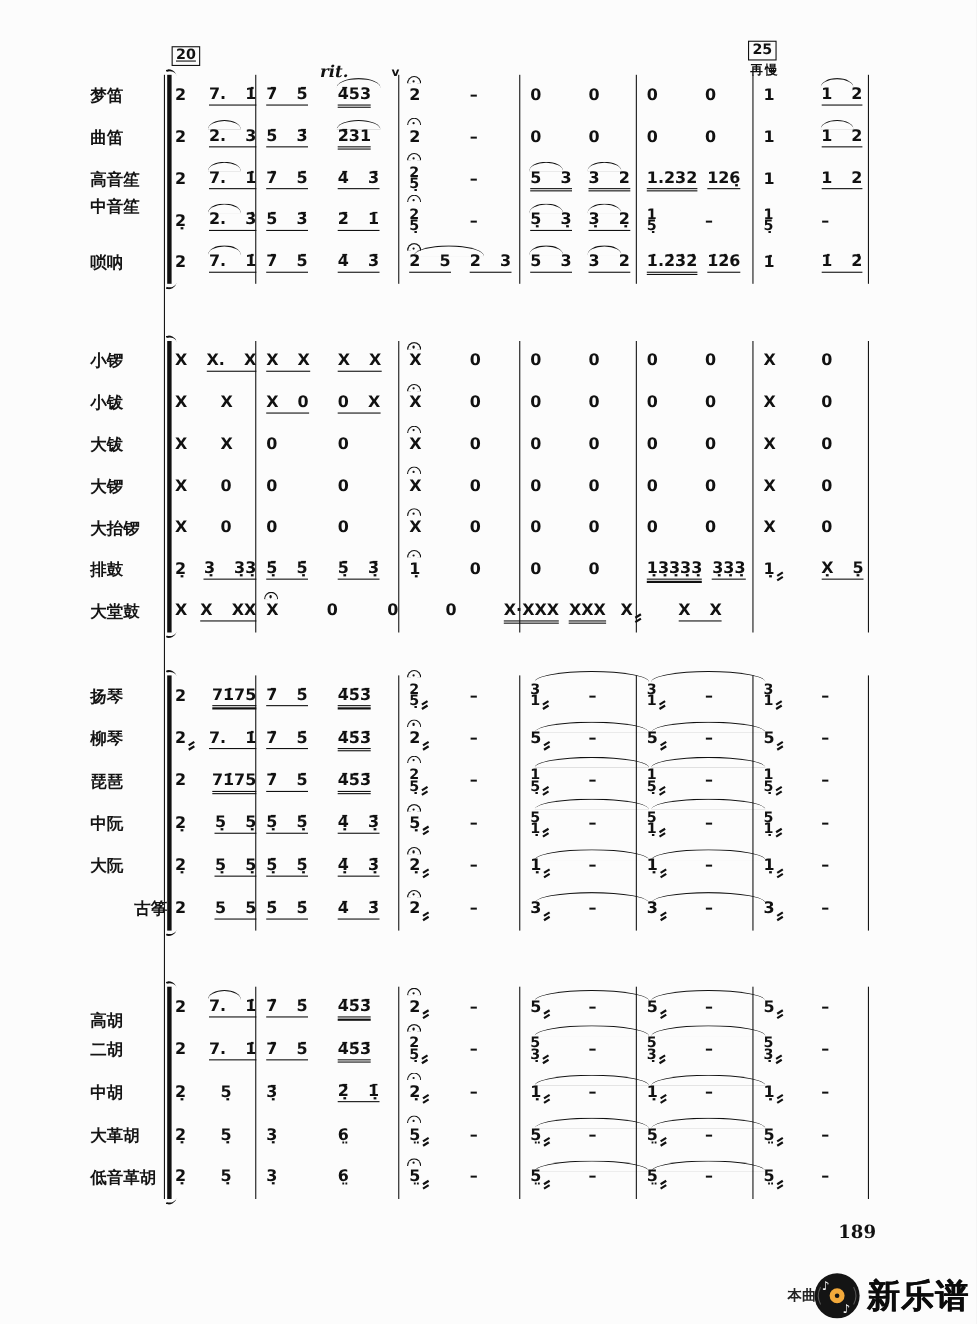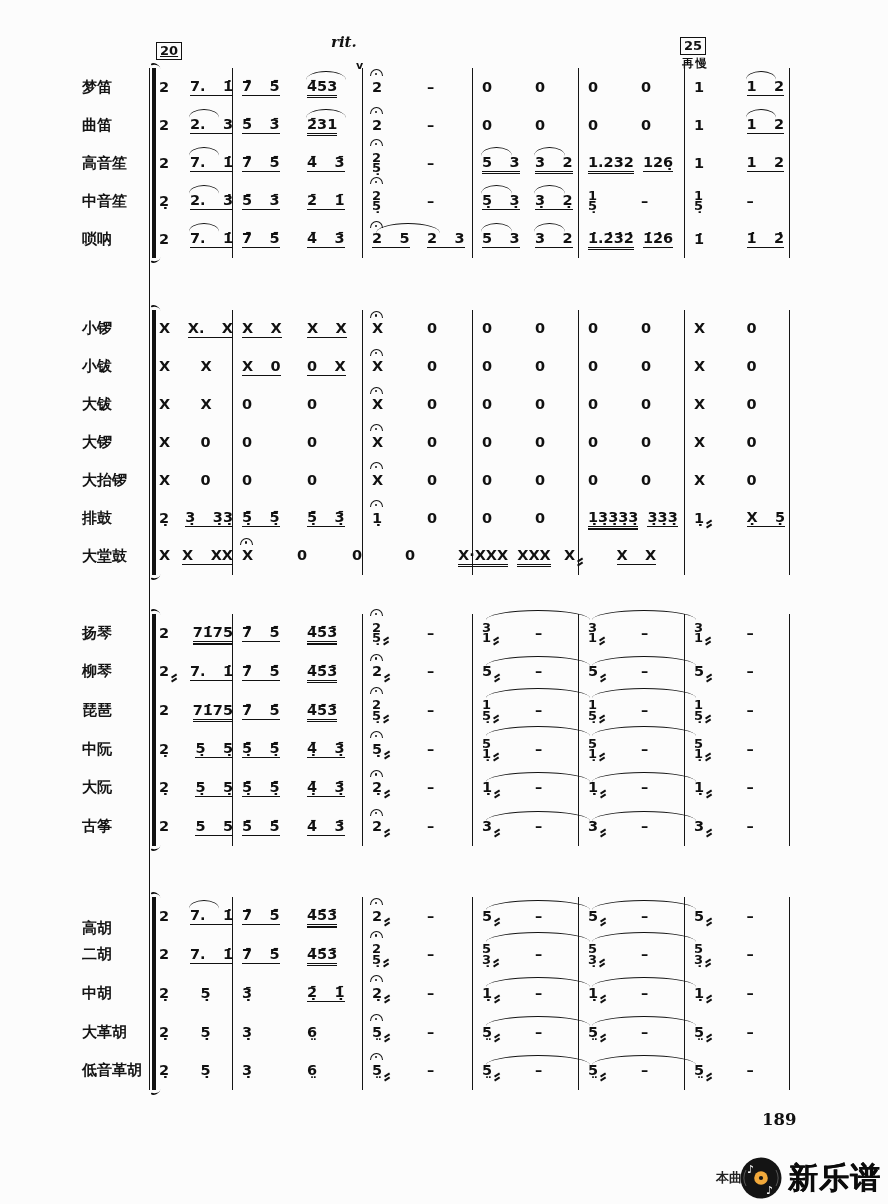--- a/index.html
+++ b/index.html
@@ -59,21 +59,21 @@
   .wm-disc{z-index:2;flex:none;}
   .wm-brand{font:900 30px "DejaVu Sans",sans-serif;color:#0b0b0b;letter-spacing:1px;
         margin-left:5px;z-index:2;text-shadow:0.6px 0 #0b0b0b;}
 </style>
 </head>
 <body>
 
 <div class="page">
 
   <div class="rehearsal-box" style="left:156px;top:42px;text-decoration:underline;">20</div>
-  <div class="rit" style="left:291px;top:33px;margin-left:40px;">rit.</div>
+  <div class="rit" style="left:291px;top:56px;">rit.</div>
   <div class="breath" style="left:356px;top:59px;">v</div>
   <div class="rehearsal-box" style="left:680px;top:37px;">25</div>
   <div class="tempo-mark" style="left:682px;top:56px;">再慢</div>
 
   <div class="sysline"></div>
   <div class="secbar" style="top:68px;height:190px;"></div>
   <div class="secbar" style="top:310px;height:265px;"></div>
   <div class="secbar" style="top:614px;height:232px;"></div>
   <div class="secbar" style="top:897px;height:193px;"></div>
 
@@ -323,21 +323,21 @@
                 <span class="nt">1</span>
               </span>
             </div>
             <div class="cell">
               <span class="ng">
                 <span class="nt u1">1 2</span>
               </span>
             </div>
           </div>
         </div>
-        <div class="ilabel" style="top: 114px; height: 38px; position: absolute;">
+        <div class="ilabel" style="top: 101px; height: 38px; position: absolute;">
           <span>中音笙</span>
         </div>
         <div class="prow" style="height: 38px;">
           <div class="meas" style="width: 83px;">
             <div class="cell">
               <span class="ng">
                 <span class="nt">2̣</span>
               </span>
             </div>
             <div class="cell">
@@ -1501,21 +1501,21 @@
                 <span class="trem"></span>
               </span>
             </div>
             <div class="cell">
               <span class="ng">
                 <span class="nt">–</span>
               </span>
             </div>
           </div>
         </div>
-        <div class="ilabel" style="top: 193.333px; height: 38.6667px; position: absolute;">
+        <div class="ilabel" style="top: 193.333px; height: 38.6667px; position: absolute; margin-left: 40px;">
           <span>古筝</span>
         </div>
         <div class="prow" style="height: 38.6667px;">
           <div class="meas" style="width: 83px;">
             <div class="cell">
               <span class="ng">
                 <span class="nt">2</span>
               </span>
             </div>
             <div class="cell">

